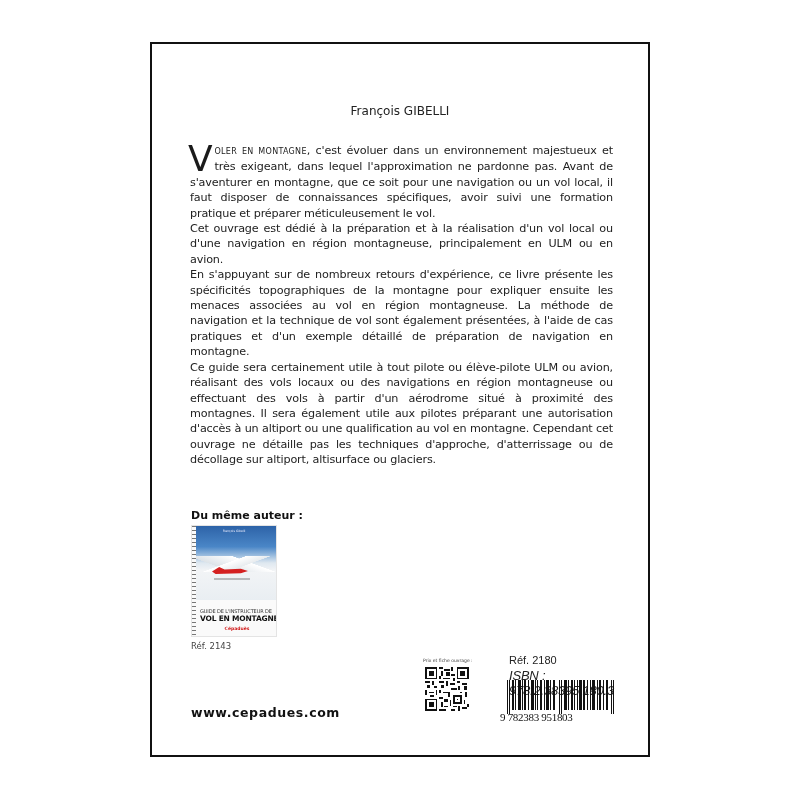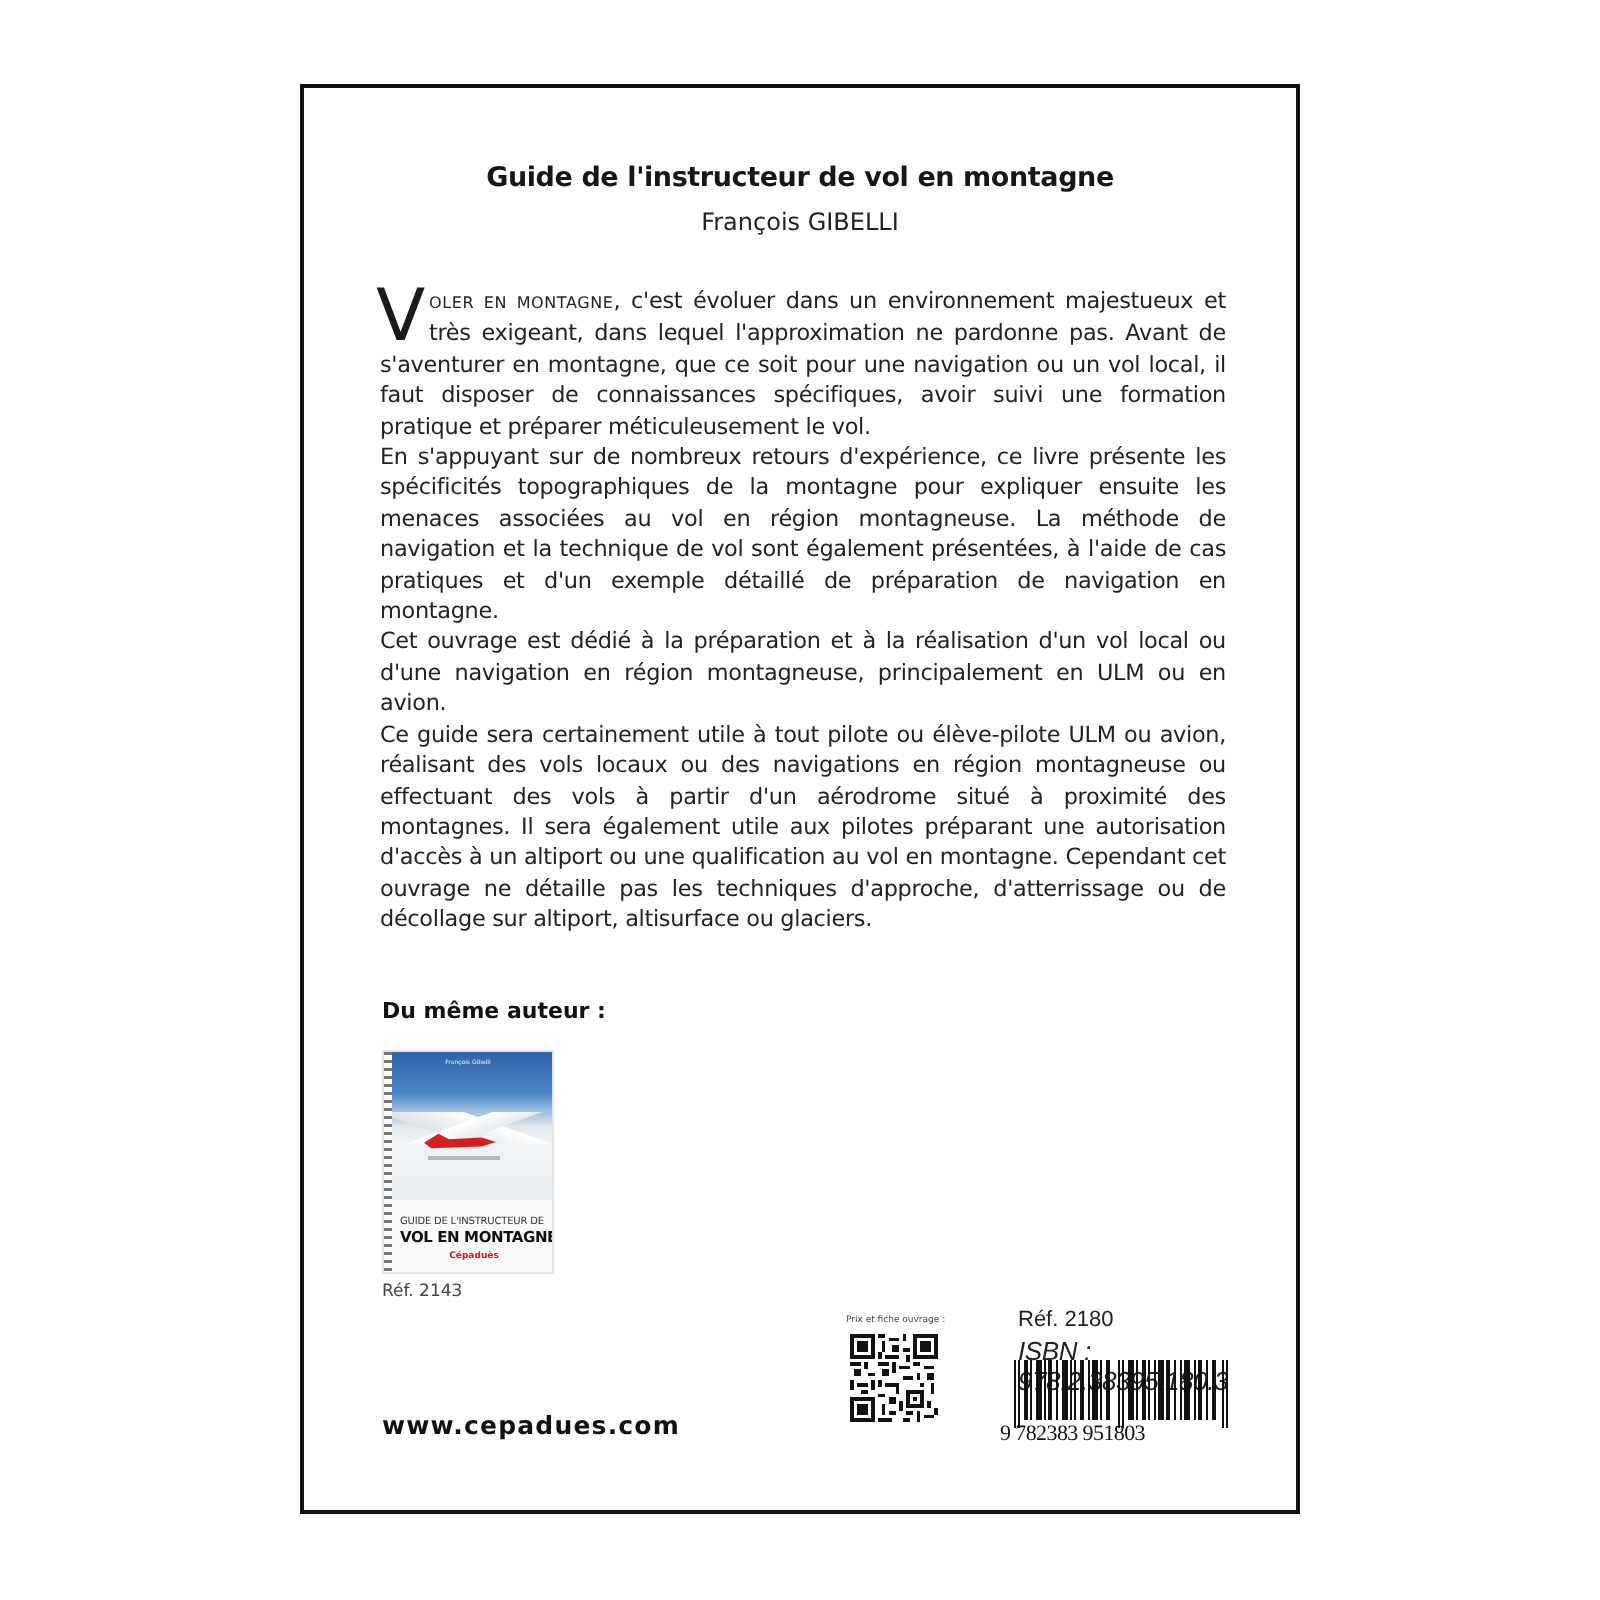--- a/index.html
+++ b/index.html
@@ -49,21 +49,21 @@
       font-size: 36px;
       line-height: 28px;
       margin: 2px 2px 0 -2px;
       font-weight: normal;
       color: #1a1a1a;
     }
     .smallcaps { font-size: 8px; letter-spacing: 0.3px; }
 
     .same-author-label {
       position: absolute;
-      left: 39px; top: 455px;
+      left: 39px; top: 465px;
       font-size: 11px;
       font-weight: bold;
       color: #111;
     }
 
     .mini-cover {
       position: absolute;
       left: 39px; top: 481px;
       width: 86px; height: 112px;
       background: #fafafa;
@@ -162,27 +162,26 @@
       font-size: 12.5px;
       letter-spacing: 0.6px;
       color: #111;
       text-align: right;
     }
   </style>
 </head>
 <body>
 
 <div class="page">
-  <div class="title">Guide de l'instructeur de vol en montagne</div>
   <div class="author">François GIBELLI</div>
 
   <div class="body-text">
     <p><span class="dropcap">V</span><span class="smallcaps">OLER EN MONTAGNE</span><span>, c'est évoluer dans un environnement majestueux et très exigeant, dans lequel l'approximation ne pardonne pas. Avant de s'aventurer en montagne, que ce soit pour une navigation ou un vol local, il faut disposer de connaissances spécifiques, avoir suivi une formation pratique et préparer méticuleusement le vol.</span></p>
+    <p>Cet ouvrage est dédié à la préparation et à la réalisation d'un vol local ou d'une navigation en région montagneuse, principalement en ULM ou en avion.</p>
     <p>En s'appuyant sur de nombreux retours d'expérience, ce livre présente les spécificités topographiques de la montagne pour expliquer ensuite les menaces associées au vol en région montagneuse. La méthode de navigation et la technique de vol sont également présentées, à l'aide de cas pratiques et d'un exemple détaillé de préparation de navigation en montagne.</p>
-    <p>Cet ouvrage est dédié à la préparation et à la réalisation d'un vol local ou d'une navigation en région montagneuse, principalement en ULM ou en avion.</p>
     <p>Ce guide sera certainement utile à tout pilote ou élève-pilote ULM ou avion, réalisant des vols locaux ou des navigations en région montagneuse ou effectuant des vols à partir d'un aérodrome situé à proximité des montagnes. Il sera également utile aux pilotes préparant une autorisation d'accès à un altiport ou une qualification au vol en montagne. Cependant cet ouvrage ne détaille pas les techniques d'approche, d'atterrissage ou de décollage sur altiport, altisurface ou glaciers.</p>
   </div>
 
   <div class="same-author-label">Du même auteur :</div>
 
   <div class="mini-cover">
     <div class="photo"></div>
     <div class="mountains"></div>
     <div class="plane-shadow"></div>
     <div class="plane"></div>

